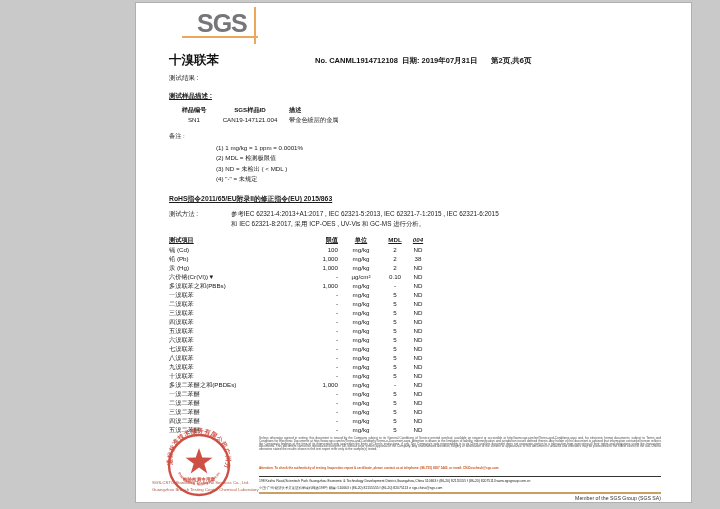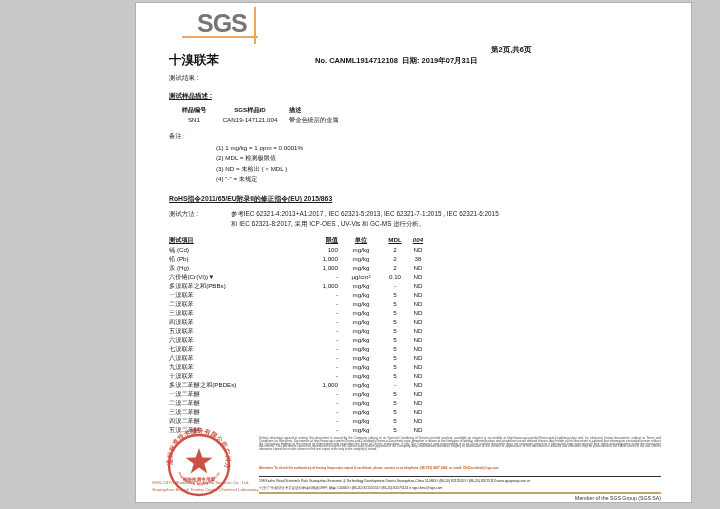--- a/index.html
+++ b/index.html
@@ -70,21 +70,21 @@
 
 <div class="page">
 
   <div class="abs logo" style="left:61px;top:6px;text-align:center;">SGS</div>
   <div class="abs crop-h" style="left:46px;top:33px;width:76px;"></div>
   <div class="abs crop-v" style="left:118px;top:4px;height:37px;"></div>
 
   <div class="abs title" style="left:33px;top:49px;">十溴联苯</div>
   <div class="abs hmeta" style="left:135px;top:53px;margin-left:44px;">No. CANML1914712108</div>
   <div class="abs hmeta" style="left:266px;top:53px;text-align:center;">日期: 2019年07月31日</div>
-  <div class="abs hmeta" style="left:355px;top:42px;">第2页,共6页</div>
+  <div class="abs hmeta" style="left:355px;top:53px;">第2页,共6页</div>
 
   <div class="abs small" style="left:33px;top:71px;">测试结果 :</div>
   <div class="abs small u b" style="left:33px;top:89px;">测试样品描述 :</div>
 
   <div class="abs srow b" style="left:33px;top:103px;">
     <span class="scol1">样品编号</span>
     <span class="scol2">SGS样品ID</span>
     <span class="scol3">描述</span>
   </div>
   <div class="abs srow" style="left:33px;top:112.5px;">

